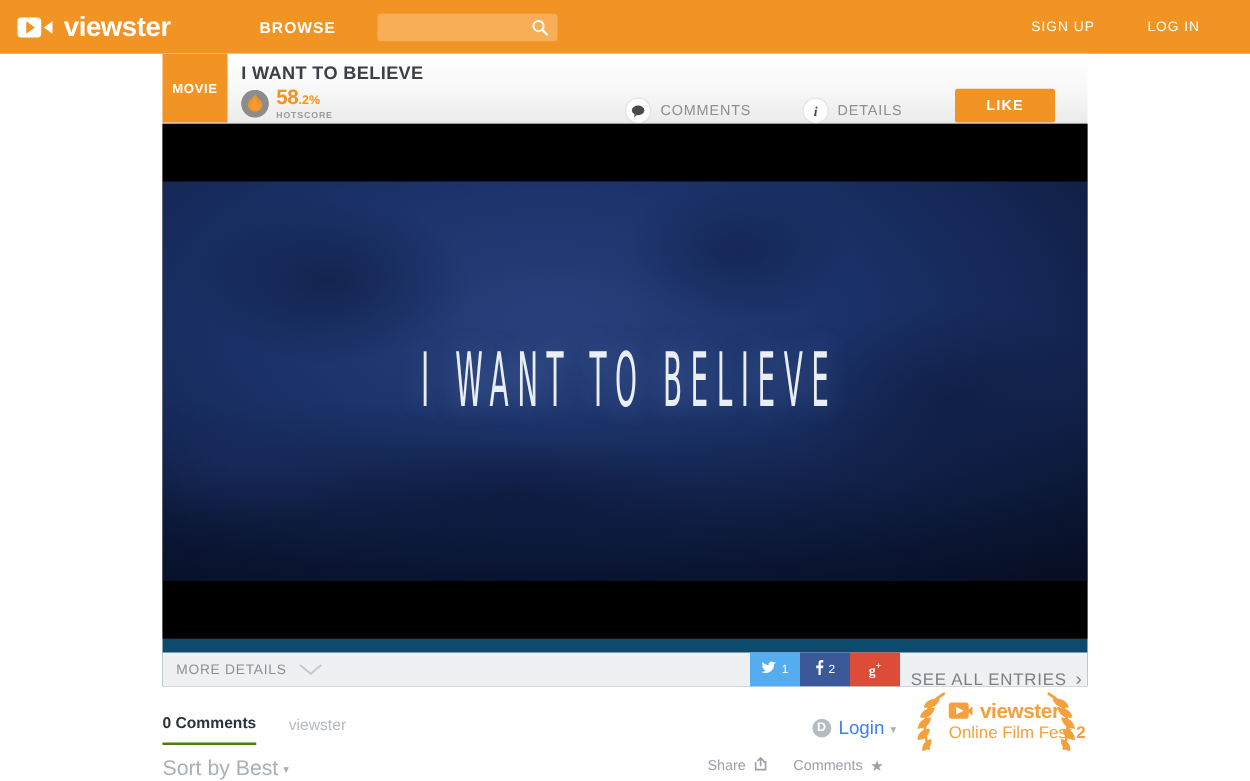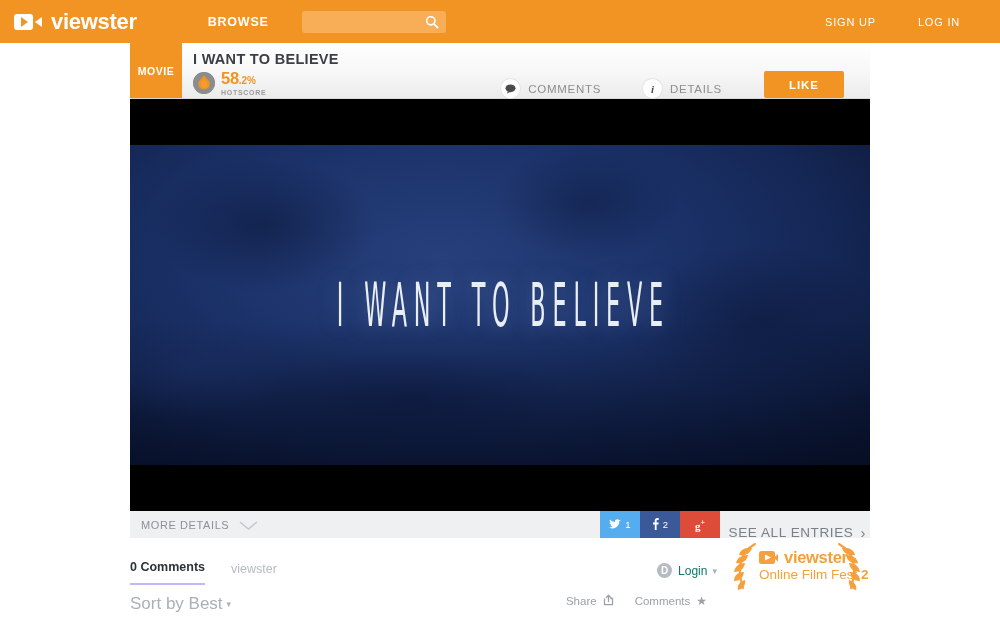--- a/index.html
+++ b/index.html
@@ -157,21 +157,21 @@
     color: #e9edf4; font-size: 40px;
     font-family: "Liberation Sans Narrow", "DejaVu Sans Condensed", "Liberation Sans", sans-serif;
     font-weight: 300; letter-spacing: 11px;
     transform: scaleX(0.62) scaleY(1.5);
     transform-origin: center center;
     text-shadow: 0 0 22px rgba(170,195,240,0.35);
     white-space: nowrap; z-index: 2; padding-left: 11px;
   }
 
   
-  .detailsbar-wrap { background: #0c4a6e; }
+  .detailsbar-wrap { background: #0c4a6e; padding-top: 11px; }
   .detailsbar {
     height: 27px; background: #eef0f2;
     display: flex; align-items: center; position: relative;
   }
   .more-details { display: flex; align-items: center; padding-left: 11px; }
   .more-details-label {
     color: #8c9196; font-size: 11px; letter-spacing: 0.6px;
   }
   .chev-down { margin-left: 10px; }
   .social-group {
@@ -194,42 +194,42 @@
     color: #7a8086; font-size: 13.5px; letter-spacing: 0.6px;
     padding-right: 4px;
   }
   .see-all-chev { margin-left: 7px; font-size: 15px; }
 
   
   .comments { padding-top: 22px; position: relative; }
   .cmt-head { display: flex; align-items: flex-end; position: relative; }
   .cmt-tab {
     font-size: 12.5px; color: #2c3338; font-weight: bold;
-    padding-bottom: 9px; border-bottom: 2px solid #c4b5fd;
+    padding-bottom: 9px; border-bottom: 2px solid #4d7c0f;
     font-family: "Liberation Sans", sans-serif;
   }
   .cmt-brand {
     font-size: 12.5px; color: #b4bbc2; padding-bottom: 9px;
     margin-left: 26px;
   }
   .cmt-head-line {
     position: absolute; left: 0; right: 0; bottom: 0;
     height: 1px; background: #e4e7ea; z-index: -1;
   }
   .cmt-login {
     position: absolute; right: 153px; top: 3px;
     display: flex; align-items: center;
   }
   .disqus-d {
     width: 15px; height: 15px; border-radius: 50%;
     background: #b4bbc2; color: #ffffff; font-size: 10px;
     font-weight: bold; display: flex; align-items: center;
     justify-content: center; margin-right: 6px;
   }
-  .cmt-login-label { font-size: 12px; color: #0f766e; }
+  .cmt-login-label { font-size: 15px; color: #3b82f6; }
   .cmt-login-caret { font-size: 9px; color: #a9b0b7; margin-left: 5px; }
   .cmt-sub {
     display: flex; align-items: center; margin-top: 9px; position: relative;
   }
   .sort-by { font-size: 17px; color: #a9b0b7; text-align: right; }
   .sort-caret { font-size: 9px; color: #a9b0b7; margin-left: 4px; }
   .cmt-actions {
     position: absolute; right: 163px; top: 0;
     display: flex; align-items: center;
   }

